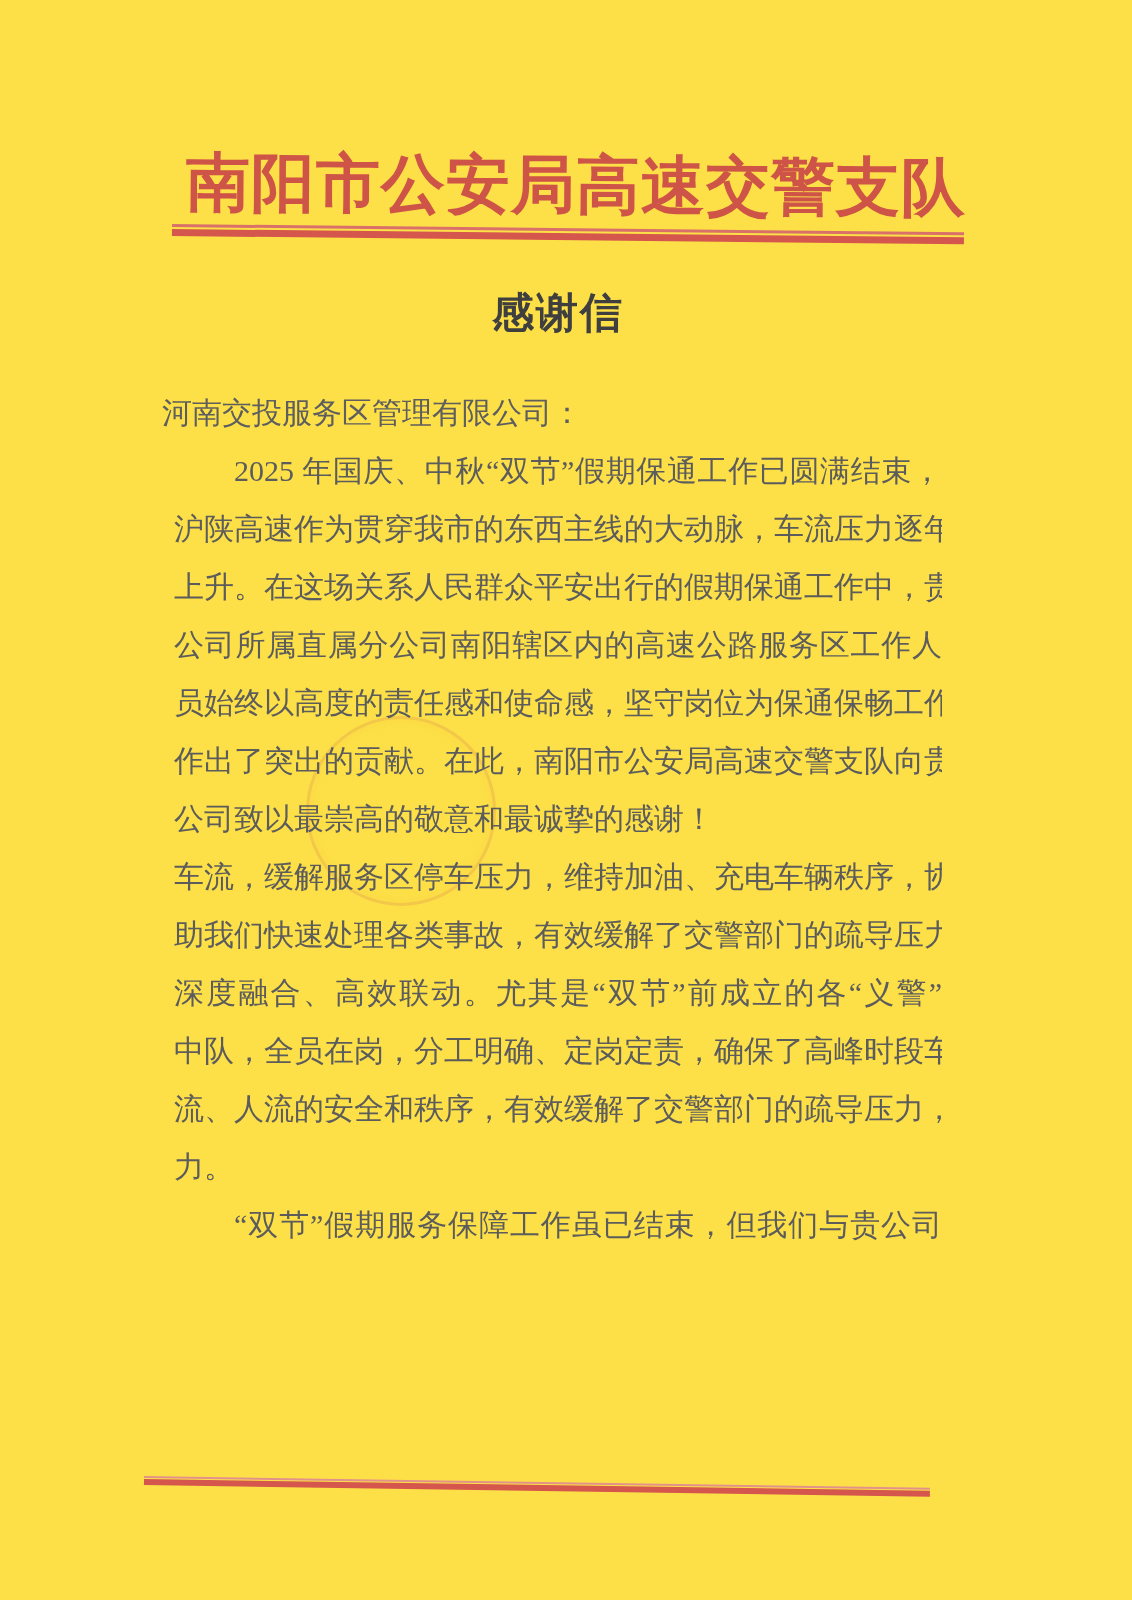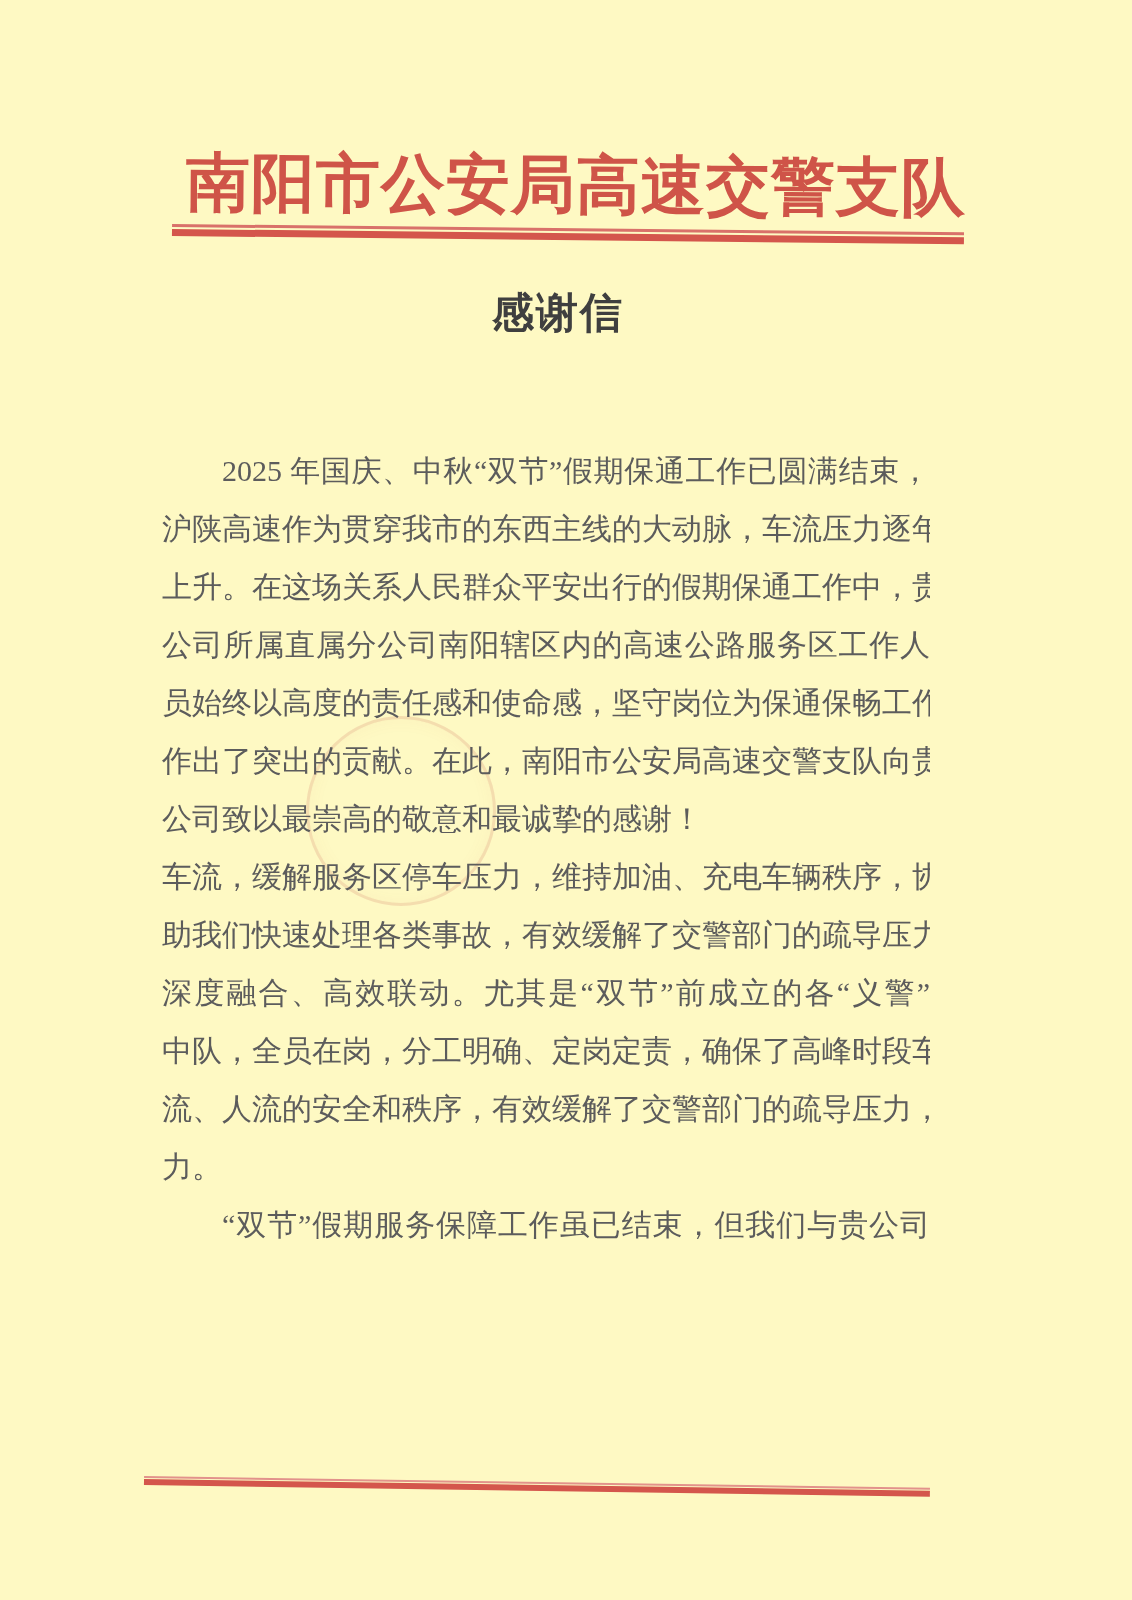--- a/index.html
+++ b/index.html
@@ -4,21 +4,21 @@
 <style>
   html, body {
     margin: 0;
     padding: 0;
     background: #ffffff;
   }
   .page {
     position: relative;
     width: 1132px;
     height: 1600px;
-    background: #fef9c3;
+    background: #fde047;
     overflow: hidden;
     font-family: "Liberation Serif", "DejaVu Serif", serif;
   }
   
   .letterhead-title {
     position: absolute;
     top: 142px;
     left: 0;
     width: 100%;
     text-align: center;
@@ -91,21 +91,21 @@
     top: 384px;
     width: 768px;
     height: 58px;
     line-height: 58px;
     font-size: 30px;
     color: #5e5e5e;
     white-space: nowrap;
   }
   .letter-body {
     position: absolute;
-    left: 162px;
+    left: 174px;
     top: 442px;
     width: 768px;
     color: #5c5c5c;
   }
   .body-line {
     height: 58px;
     line-height: 58px;
     font-size: 30px;
     text-align: justify;
     text-align-last: justify;
@@ -125,20 +125,21 @@
   <div class="rule rule-top">
     <div class="rule-thin"></div>
     <div class="rule-gap"></div>
     <div class="rule-thick"></div>
   </div>
 
   <h1 class="letter-title">感谢信</h1>
 
   <div class="seal-circle"></div>
 
+  <div class="salutation">河南交投服务区管理有限公司：</div>
 
   <div class="letter-body">
       <div class="body-line indent">2025 年国庆、中秋“双节”假期保通工作已圆满结束，</div>
       <div class="body-line">沪陕高速作为贯穿我市的东西主线的大动脉，车流压力逐年</div>
       <div class="body-line">上升。在这场关系人民群众平安出行的假期保通工作中，贵</div>
       <div class="body-line">公司所属直属分公司南阳辖区内的高速公路服务区工作人</div>
       <div class="body-line">员始终以高度的责任感和使命感，坚守岗位为保通保畅工作</div>
       <div class="body-line">作出了突出的贡献。在此，南阳市公安局高速交警支队向贵</div>
       <div class="body-line final">公司致以最崇高的敬意和最诚挚的感谢！</div>
       <div class="body-line">车流，缓解服务区停车压力，维持加油、充电车辆秩序，协</div>

